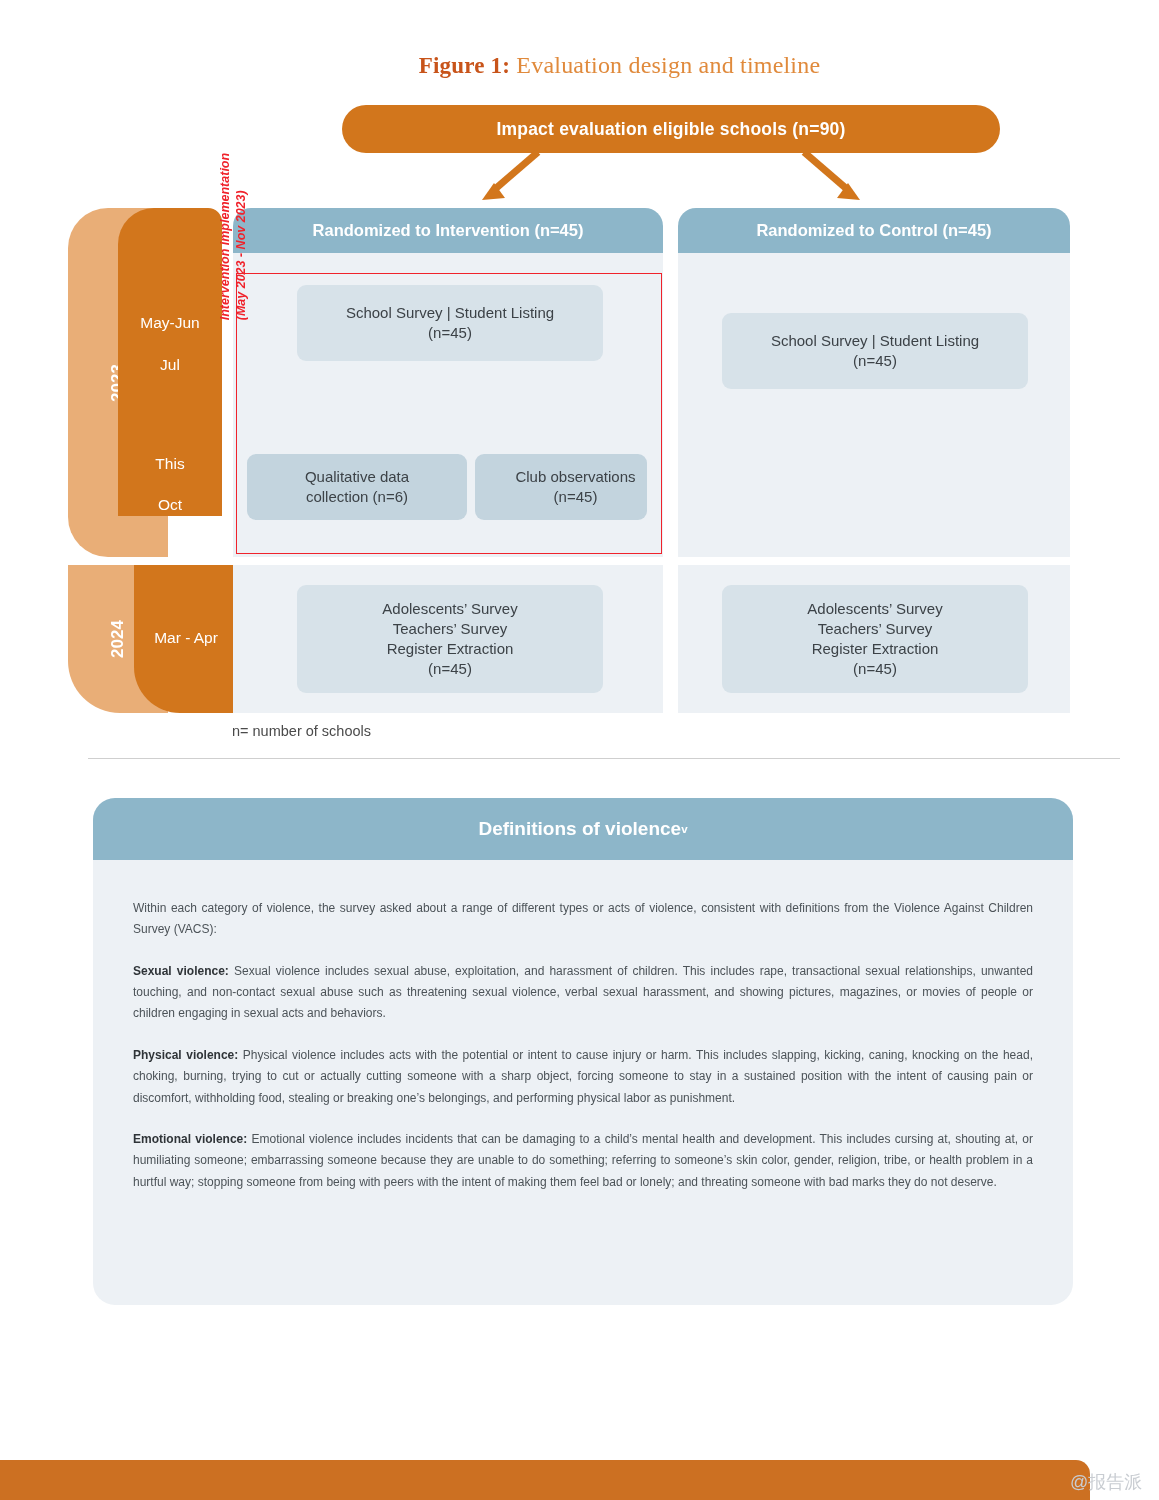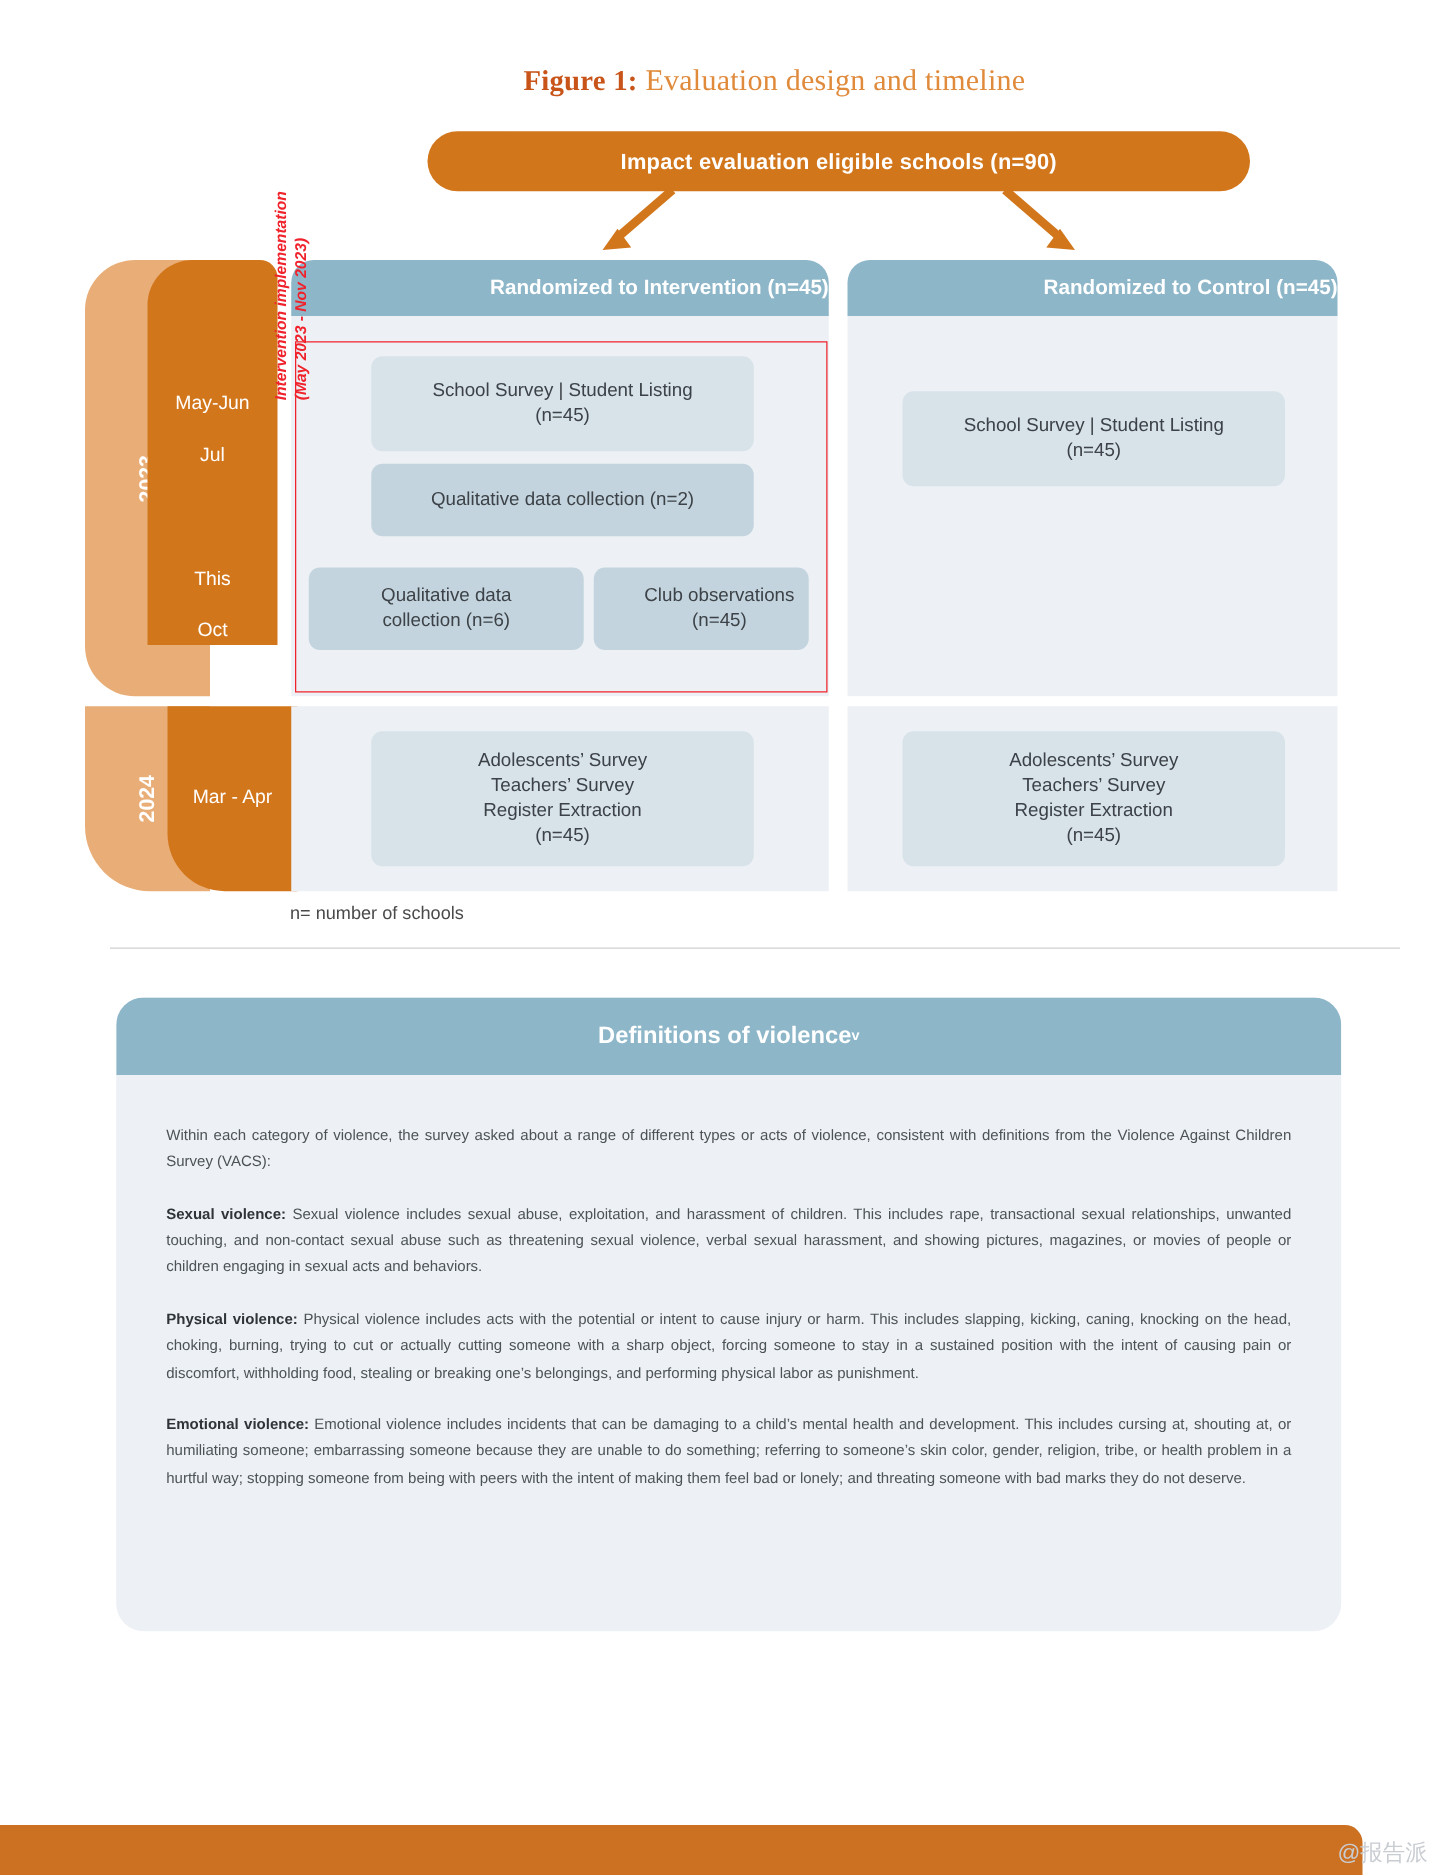--- a/index.html
+++ b/index.html
@@ -39,21 +39,21 @@
   .month-strip{position:absolute;background:#D2761C;}
   .month-strip .mlist{
     position:absolute;left:0;width:100%;text-align:center;
     color:#ffffff;font-size:15.5px;
   }
 
   
   .col-header{
     position:absolute;height:45px;background:#8DB6C9;
     border-radius:18px 18px 0 0;
-    display:flex;align-items:center;justify-content:flex-end;
+    display:flex;align-items:center;justify-content:center;
     color:#ffffff;font-size:16.5px;font-weight:bold;
   }
   
   .col-body{position:absolute;background:#EDF1F5;}
 
   
   .box{
     position:absolute;border-radius:9px;
     display:flex;flex-direction:column;align-items:center;justify-content:center;
     text-align:center;color:#3C4247;font-size:15px;line-height:1.32;
@@ -158,23 +158,20 @@
     <div id="impl-label" style="left:16px;top:36px;">
       <span>Intervention implementation</span><br>
       <span>(May 2023 - Nov 2023)</span>
     </div>
 
     <div class="box b1" style="left:64px;top:32px;width:306px;height:76px;">
       <span>School Survey | Student Listing</span>
       <span>(n=45)</span>
     </div>
 
-    <div class="box b2" style="left:64px;top:118px;width:306px;height:58px;">
-      <span>Qualitative data collection (n=2)</span>
-    </div>
 
     <div class="box b3" style="left:14px;top:201px;width:220px;height:66px;">
       <span>Qualitative data</span>
       <span>collection (n=6)</span>
     </div>
 
     <div class="box b3" style="left:242px;top:201px;width:172px;height:66px;padding-left:37px;">
       <span>Club observations</span>
       <span>(n=45)</span>
     </div>

